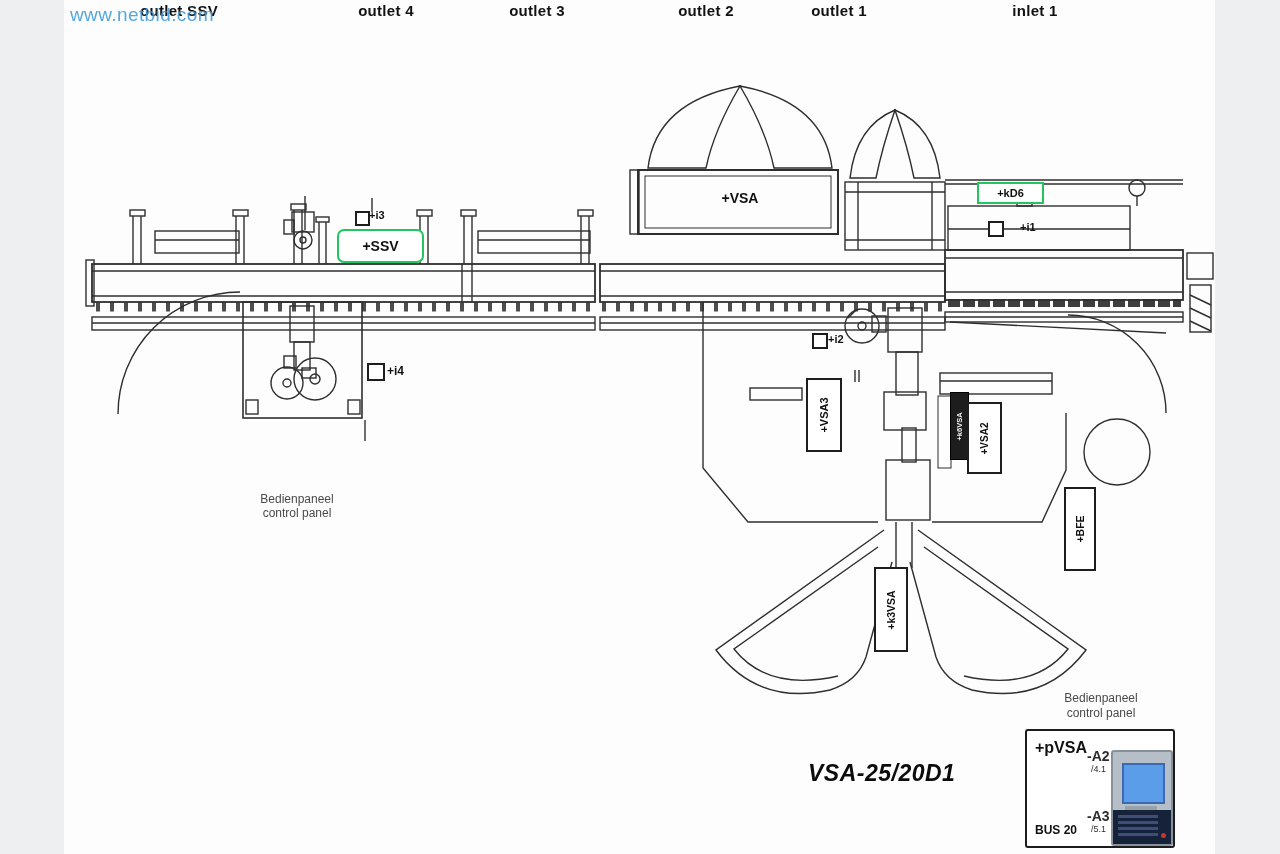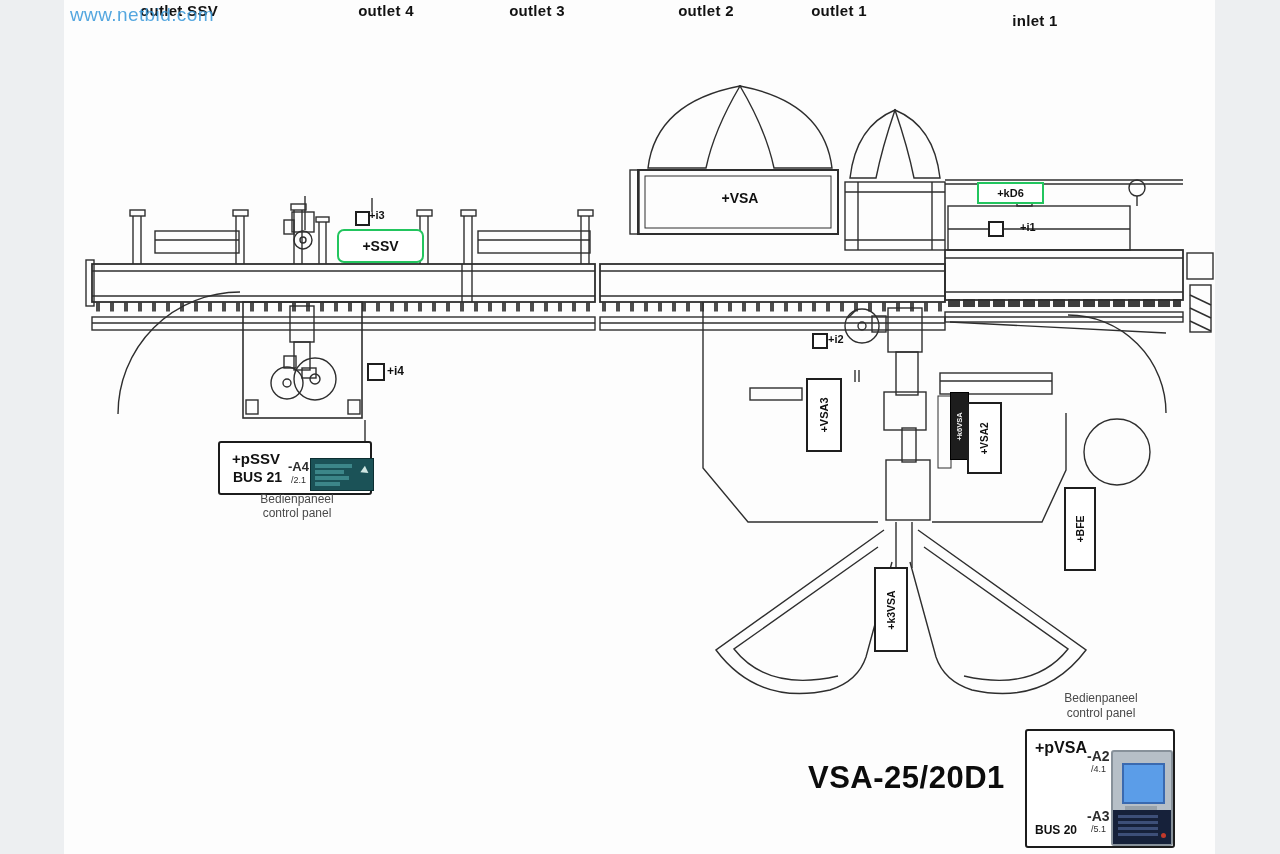--- a/index.html
+++ b/index.html
@@ -18,22 +18,22 @@
        justify-content:center;font-weight:bold;color:#101010;}
   .tag.rounded{border-radius:7px;}
   .vlabel{position:absolute;border:2px solid #1e1e1e;background:#fff;display:flex;align-items:center;
           justify-content:center;font-weight:bold;color:#101010;}
   .vlabel span{transform:rotate(-90deg);white-space:nowrap;display:block;}
   .vlabel.dark{background:#1d1d1d;color:#f4f4f4;border:1px solid #000;}
   .plain-label{position:absolute;font-weight:bold;color:#101010;white-space:nowrap;}
   .sensor-box{position:absolute;border:2px solid #1e1e1e;background:#fff;}
   .caption{position:absolute;transform:translateX(-50%);font-size:12px;color:#4a4a4a;
            white-space:nowrap;text-align:center;}
-  .model-title{position:absolute;left:808px;top:760px;font-weight:bold;font-size:31px;
-               letter-spacing:.5px;color:#0c0c0c;}
+  .model-title{position:absolute;left:808px;top:760px;font-weight:bold;font-size:23px;
+               letter-spacing:.5px;color:#0c0c0c;font-style:italic;}
   
   .panel-box{position:absolute;border:2px solid #1c1c1c;background:#fff;border-radius:3px;}
   .panel-box .dev{position:absolute;font-weight:bold;}
   .panel-box .bus{position:absolute;font-weight:bold;}
   .panel-box .ref{position:absolute;font-weight:bold;color:#2e2e2e;}
   .panel-box .sheet{position:absolute;font-size:9px;color:#2e2e2e;}
   .teal-thumb{position:absolute;background:#1b5257;border:1px solid #0c2e31;}
   .teal-thumb .row{position:absolute;left:6%;height:4px;background:#3c8689;}
   .teal-thumb .cursor{position:absolute;right:4px;top:8px;width:0;height:0;
       border-left:7px solid #cfe6e2;border-top:4px solid transparent;border-bottom:4px solid transparent;
@@ -210,21 +210,21 @@
       <path d="M918,530 L1086,650 Q1044,706 972,690 Q944,681 936,657 L910,562"></path>
       <path d="M924,547 L1068,649 Q1034,692 964,676"></path>
     </g>
   </svg>
 
   <div class="top-label" style="left:179px;top:2px;">outlet SSV</div>
   <div class="top-label" style="left:386px;top:2px;">outlet 4</div>
   <div class="top-label" style="left:537px;top:2px;">outlet 3</div>
   <div class="top-label" style="left:706px;top:2px;">outlet 2</div>
   <div class="top-label" style="left:839px;top:2px;">outlet 1</div>
-  <div class="top-label" style="left:1035px;top:12px;text-align:center;">inlet 1</div>
+  <div class="top-label" style="left:1035px;top:2px;text-align:center;">inlet 1</div>
   <div class="watermark">www.netbid.com</div>
 
   <div class="plain-label" style="left:712px;top:190px;width:56px;text-align:center;font-size:14px;">+VSA</div>
 
   <div class="tag rounded" style="left:337px;top:229px;width:83px;height:30px;font-size:14px;border-width:2.5px;">+SSV</div>
 
   <div class="tag" style="left:977px;top:182px;width:63px;height:18px;font-size:11px;">+kD6</div>
 
   <div class="sensor-box" style="left:355px;top:211px;width:11px;height:11px;"></div>
   <div class="plain-label" style="left:369px;top:209px;font-size:11px;">+i3</div>
@@ -251,33 +251,20 @@
     </div>
 
   <div class="vlabel" style="left:1064px;top:487px;width:28px;height:80px;font-size:10.5px;">
       <span>+BFE</span>
     </div>
 
   <div class="vlabel" style="left:874px;top:567px;width:30px;height:81px;font-size:10.5px;">
       <span>+k3VSA</span>
     </div>
 
-  <div class="panel-box" style="left:218px;top:441px;width:150px;height:50px;">
-    <div class="dev" style="left:12px;top:7px;font-size:15px;">+pSSV</div>
-    <div class="bus" style="left:13px;top:26px;font-size:14px;">BUS 21</div>
-    <div class="ref" style="left:68px;top:16px;font-size:13px;">-A4</div>
-    <div class="sheet" style="left:71px;top:32px;">/2.1</div>
-    <div class="teal-thumb" style="left:90px;top:15px;width:62px;height:31px;">
-      <div class="row" style="top:5px;width:60%;"></div>
-      <div class="row" style="top:11px;width:48%;"></div>
-      <div class="row" style="top:17px;width:55%;"></div>
-      <div class="row" style="top:23px;width:40%;"></div>
-      <div class="cursor"></div>
-    </div>
-  </div>
   <div class="caption" style="left:297px;top:492px;">Bedienpaneel</div>
   <div class="caption" style="left:297px;top:506px;">control panel</div>
 
   <div class="model-title">VSA-25/20D1</div>
 
   <div class="caption" style="left:1101px;top:691px;">Bedienpaneel</div>
   <div class="caption" style="left:1101px;top:706px;">control panel</div>
   <div class="panel-box" style="left:1025px;top:729px;width:146px;height:115px;border-width:2.5px;">
     <div class="dev" style="left:8px;top:8px;font-size:16px;">+pVSA</div>
     <div class="ref" style="left:60px;top:17px;font-size:14px;">-A2</div>

